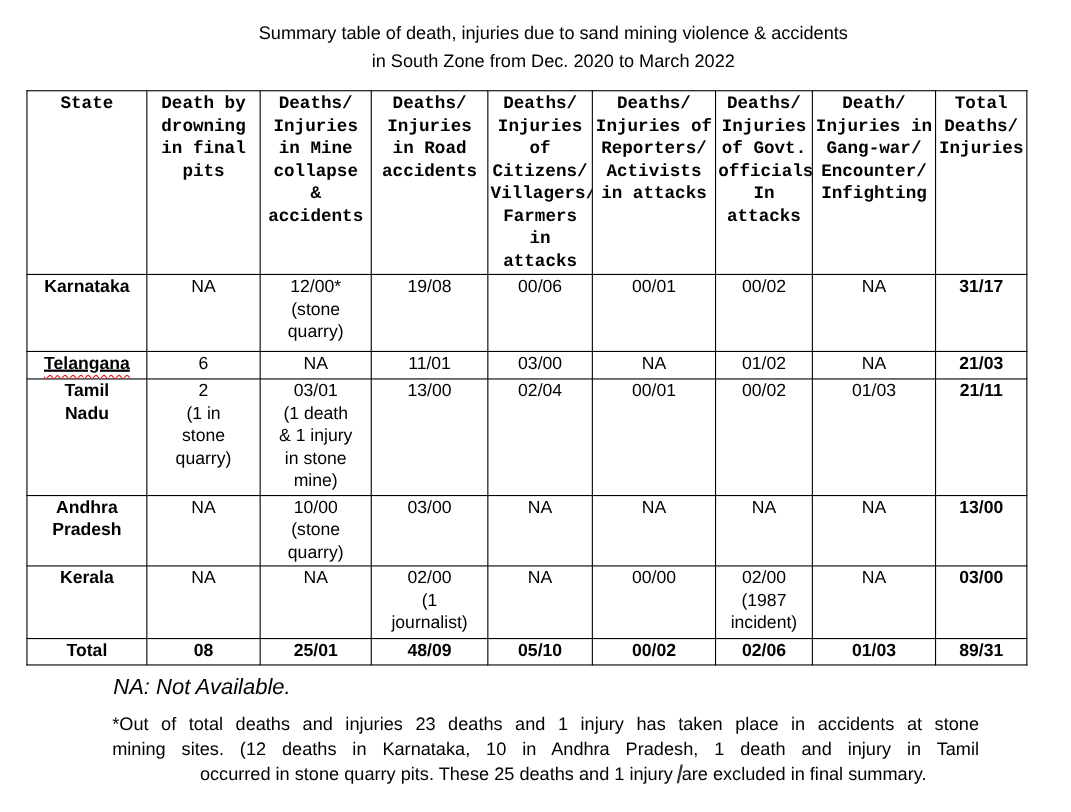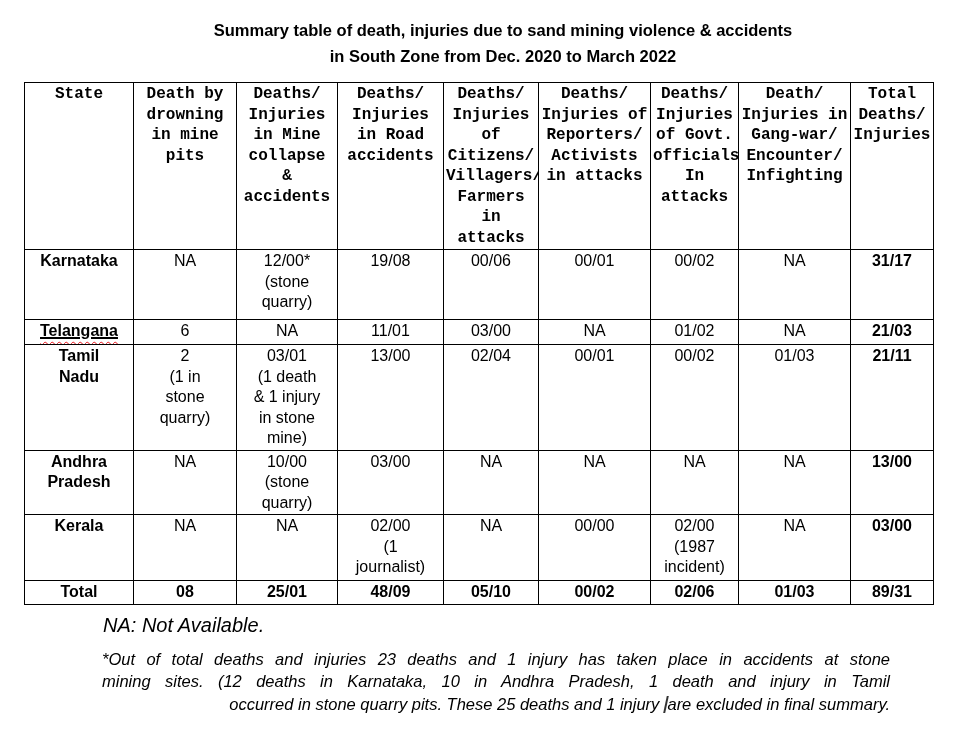--- a/index.html
+++ b/index.html
@@ -9,21 +9,21 @@
     height: 738px;
     background: #ffffff;
     color: #000000;
     font-family: "Liberation Sans", sans-serif;
     overflow: hidden;
   }
   .doc-title {
     margin-top: 17px;
     padding-left: 32px;
     text-align: center;
-    font-weight: bold;
+    font-weight: normal;
     font-size: 16.5px;
     line-height: 26px;
   }
   table.summary {
     margin: 13px 0 0 24px;
     border-collapse: collapse;
     table-layout: fixed;
     width: 909px;
   }
   table.summary th, table.summary td {
@@ -52,29 +52,28 @@
   }
   .na-note {
     margin: 10px 0 0 103px;
     font-style: italic;
     font-size: 20px;
     line-height: 20px;
   }
   .footnote {
     margin: 13px 0 0 102px;
     width: 788px;
-    font-style: italic;
     font-size: 16.5px;
     line-height: 22.3px;
   }
   .jline {
     text-align: justify;
     text-align-last: justify;
   }
-  .lastline { text-align: right; margin-left: 32px; }
+  .lastline { text-align: center; margin-left: 32px; }
   .caret {
     display: inline-block;
     width: 1.5px;
     height: 17px;
     background: #333333;
     transform: skewX(-12deg);
     vertical-align: -3px;
     margin: 0 1px;
   }
 </style>
@@ -96,21 +95,21 @@
       <col style="width:112px">
     <col style="width:88px">
       <col style="width:112px">
       <col style="width:83px">
   </colgroup>
   <thead>
     <tr style="height:163px">
       <th>State</th>
       <th>Death by
 drowning
-in mine
+in final
 pits</th>
       <th>Deaths/
 Injuries
 in Mine
 collapse
 &amp;
 accidents</th>
       <th>Deaths/
 Injuries
 in Road

